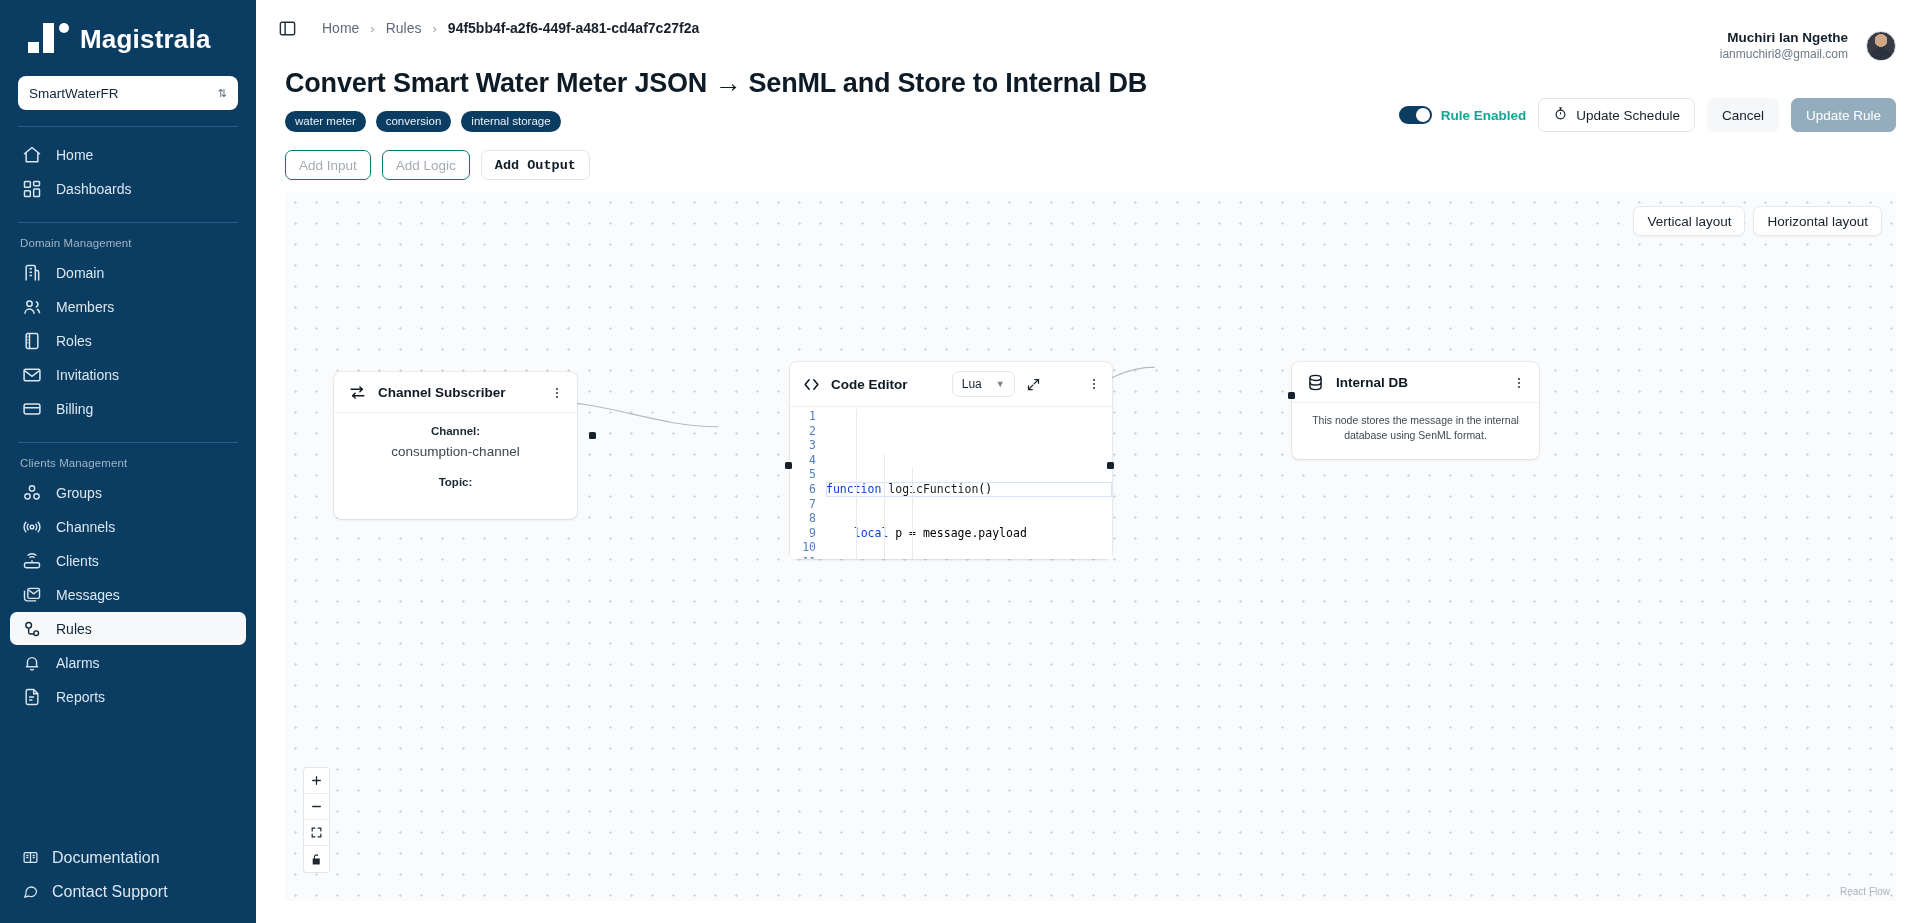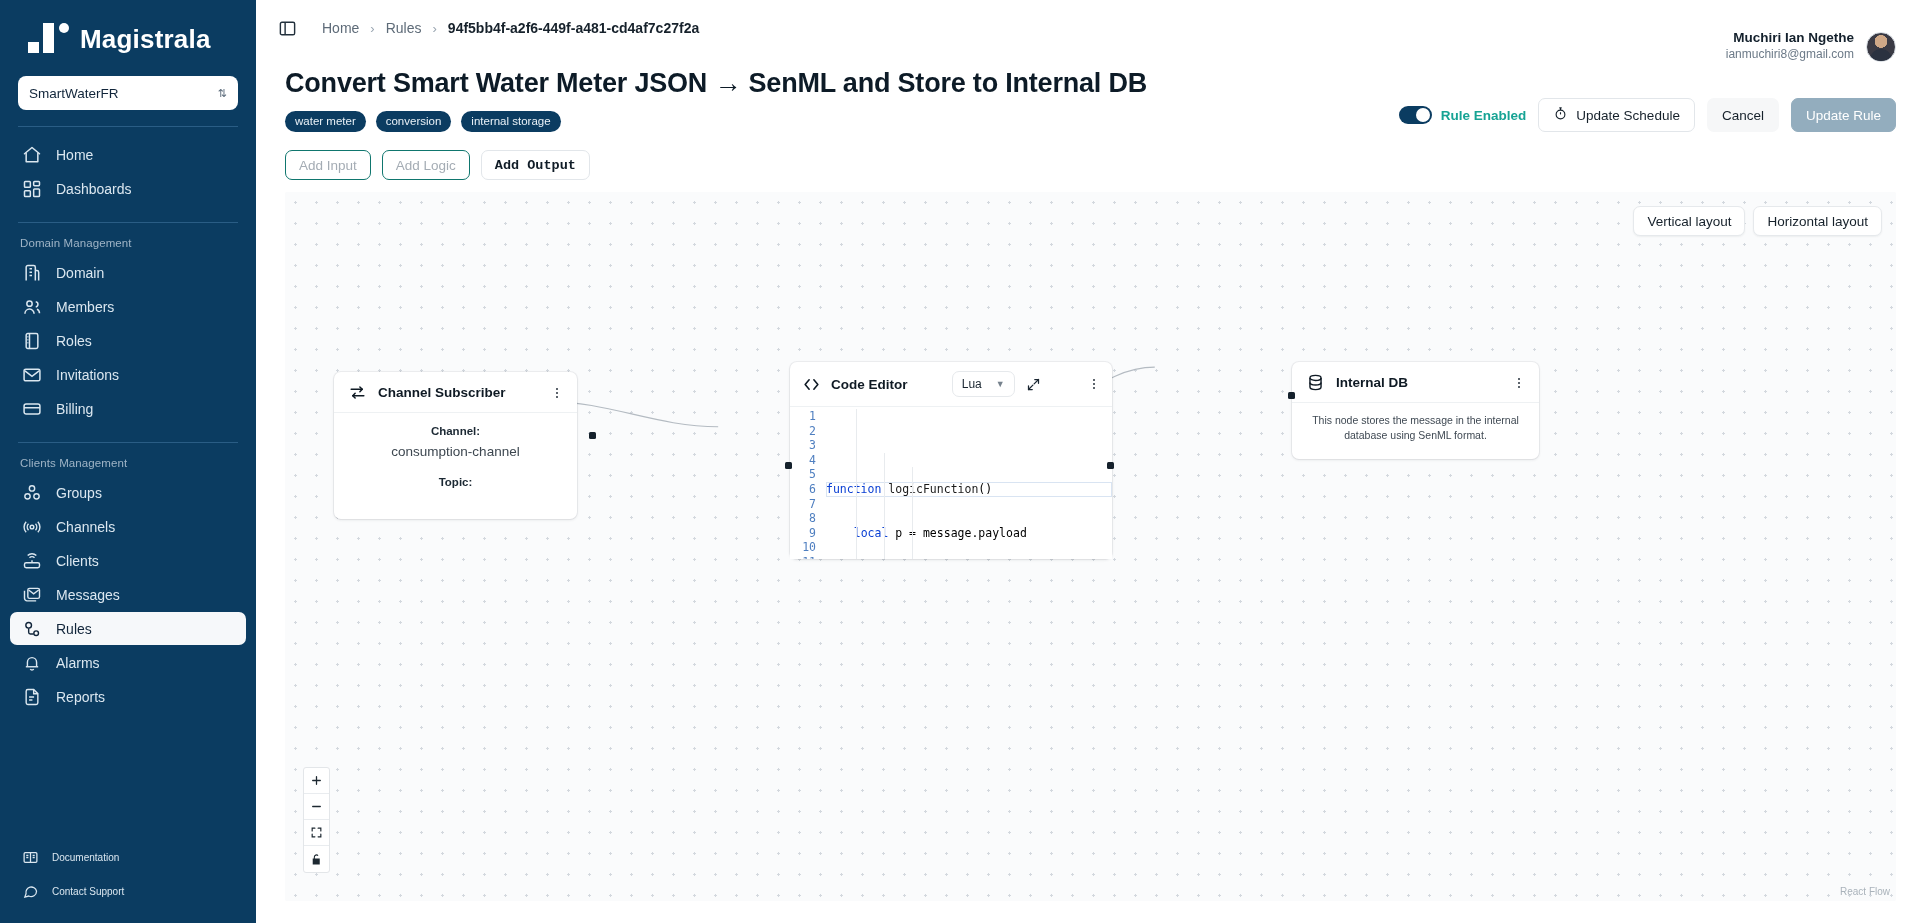--- a/index.html
+++ b/index.html
@@ -49,38 +49,38 @@
   .nav-item {
     display: flex; align-items: center; gap: 14px;
     height: 33px; padding: 0 12px; margin: 1px 0;
     border-radius: 7px; cursor: pointer;
     font-size: 14px; color: #dbe7f0;
   }
   .nav-item.active { background: #f6f8fa; color: #11253a; font-weight: 500; }
   .nav-item .ic { width: 20px; height: 20px; flex: 0 0 20px; display: block; }
   .nav-item svg { width: 20px; height: 20px; display: block; }
   .nav-foot { margin-top: auto; padding: 0 10px 6px 10px; }
-  .nav-foot .nav-item { font-size: 10px; gap: 13px; }
+  .nav-foot .nav-item { font-size: 16px; gap: 13px; }
   .nav-foot .ic, .nav-foot svg { width: 17px; height: 17px; flex-basis: 17px; }
 
   
   .main { flex: 1 1 auto; height: 923px; display: flex; flex-direction: column; background: #fff; position: relative; }
 
   .topbar {
     height: 56px; flex: 0 0 56px;
     display: flex; align-items: center;
     padding: 0 20px 0 18px;
     border-bottom: 0;
   }
   .panel-toggle { width: 26px; height: 26px; display: flex; align-items: center; justify-content: center; cursor: pointer; color: #22303c; }
   .crumbs { display: flex; align-items: center; gap: 11px; margin-left: 22px; font-size: 14px; }
   .crumb { color: #5e6b78; cursor: pointer; }
   .crumb.cur { color: #16212b; font-weight: 600; }
   .crumb-sep { color: #9aa6b2; font-size: 13px; }
-  .user-box { margin-left: auto; display: flex; align-items: flex-end; gap: 12px; cursor: pointer; margin-top: 36px; }
+  .user-box { margin-left: auto; display: flex; align-items: center; gap: 18px; cursor: pointer; margin-top: 36px; }
   .user-txt { text-align: right; line-height: 1.25; }
   .user-name { font-size: 13.5px; font-weight: bold; color: #13202c; }
   .user-mail { font-size: 12px; color: #6c7a88; }
   .avatar {
     width: 30px; height: 30px; border-radius: 50%;
     background: radial-gradient(circle at 50% 30%, #cfa887 0 26%, #3a3a44 27% 100%);
     border: 1px solid #d7dde3; overflow: hidden; position: relative;
   }
   .avatar::after {
     content: ""; position: absolute; left: 50%; top: 58%; width: 22px; height: 20px;

